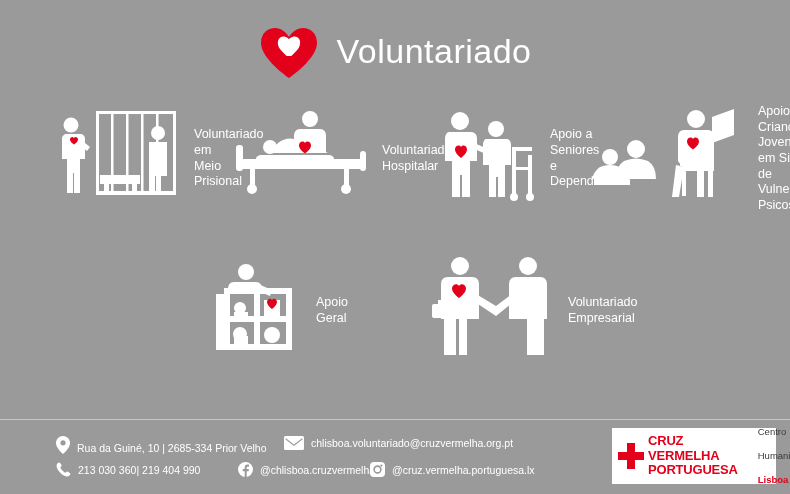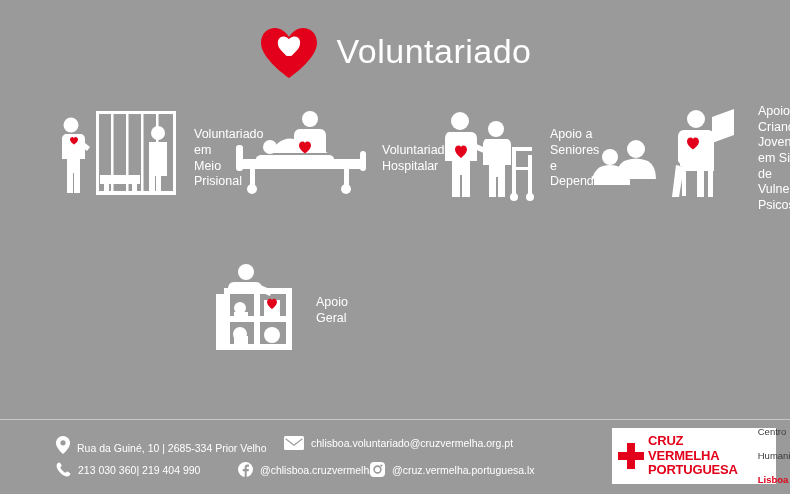--- a/index.html
+++ b/index.html
@@ -328,20 +328,43 @@
 
           <circle class="white" cx="50" cy="22" r="8"></circle>
           <path class="white" d="M38 32 h22 c4 0 6 3 6 7 v5 h-34 v-5 c0 -4 2 -7 6 -7 z"></path>
           <path class="white" d="M62 34 l14 6 l-2 6 l-14 -6 z"></path>
           <rect class="white" x="20" y="44" width="8" height="56"></rect>
         </svg>
       </span>
       <div class="caption">Apoio Geral</div>
     </div>
 
+    <div class="card c6">
+      <span class="art">
+        <svg width="150" height="110" viewBox="0 0 150 110" xmlns="http://www.w3.org/2000/svg">
+
+          <circle class="white" cx="42" cy="16" r="9"></circle>
+          <path class="white" d="M30 27 h24 c5 0 7 3 7 8 v24 h-38 v-24 c0 -5 2 -8 7 -8 z"></path>
+          <path class="white" d="M23 59 h38 v10 h-12 v36 h-8 v-36 h-18 z"></path>
+          <path class="white" d="M26 69 h12 v36 h-12 z"></path>
+          <path class="red" d="M41 36 c2 -3.5 7 -1.5 7 2.5 c0 4.5 -7 9.5 -7 9.5 c0 0 -7 -5 -7 -9.5 c0 -4 5 -6 7 -2.5 z"></path>
+
+          <circle class="white" cx="110" cy="16" r="9"></circle>
+          <path class="white" d="M98 27 h24 c5 0 7 3 7 8 v24 h-38 v-24 c0 -5 2 -8 7 -8 z"></path>
+          <path class="white" d="M91 59 h38 v10 h-12 v36 h-8 v-36 h-18 z"></path>
+          <path class="white" d="M114 69 h12 v36 h-12 z"></path>
+
+          <path class="white" d="M58 44 l20 12 l16 -12 l4 6 l-20 16 l-24 -16 z"></path>
+
+          <rect class="white" x="14" y="54" width="18" height="14" rx="2"></rect>
+          <rect class="white" x="20" y="50" width="6" height="4"></rect>
+        </svg>
+      </span>
+      <div class="caption">Voluntariado Empresarial</div>
+    </div>
   </div>
 
   <div class="footer">
     <div class="footer-inner">
 
       <div class="contact-line line-address">
         <span class="ico">
           <svg width="14" height="18" viewBox="0 0 14 18" xmlns="http://www.w3.org/2000/svg">
             <path class="white" d="M7 0 C3.2 0 0 3.1 0 6.9 C0 12 7 18 7 18 C7 18 14 12 14 6.9 C14 3.1 10.8 0 7 0 Z"></path>
             <circle fill="#9a9a9a" cx="7" cy="6.8" r="2.6"></circle>

